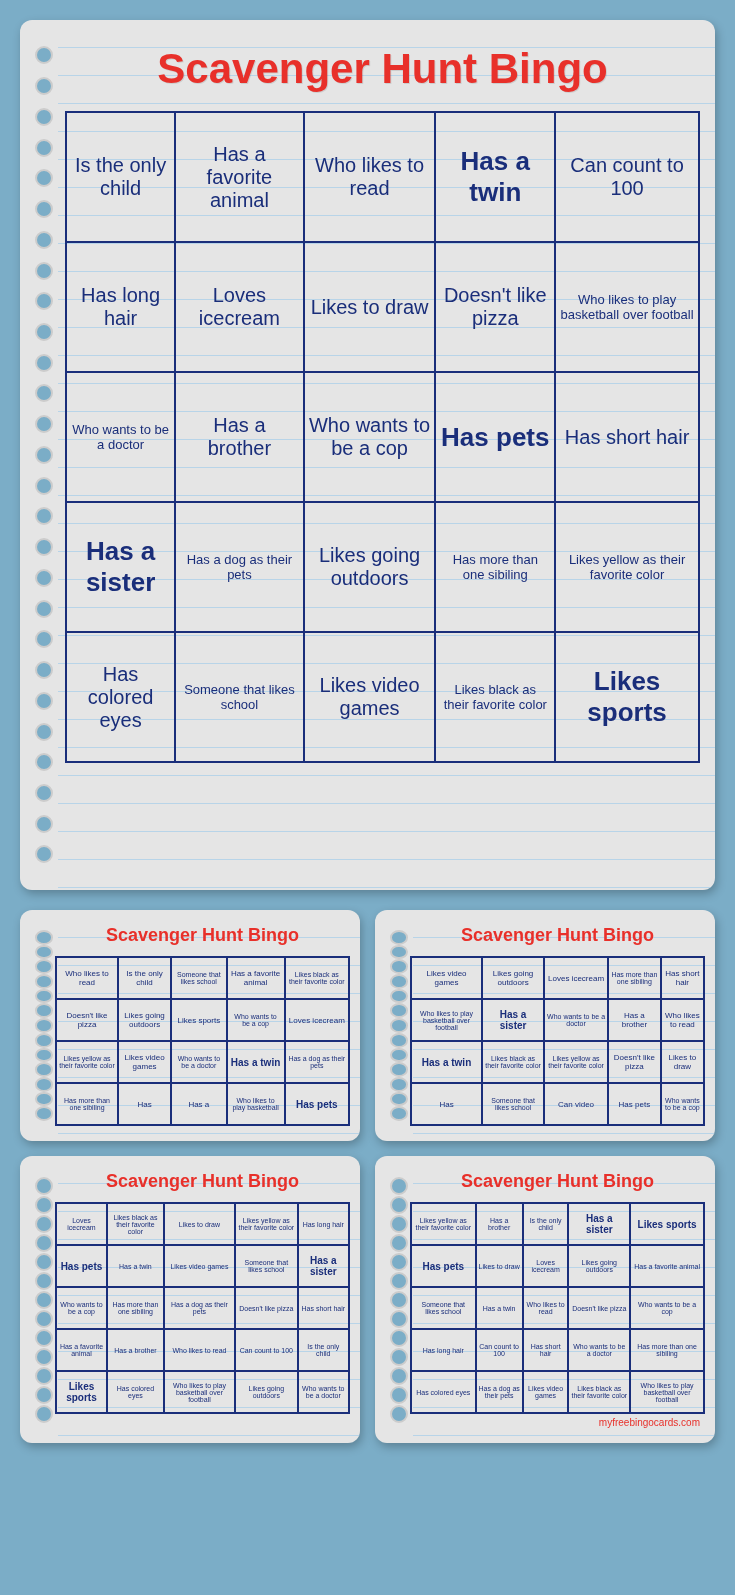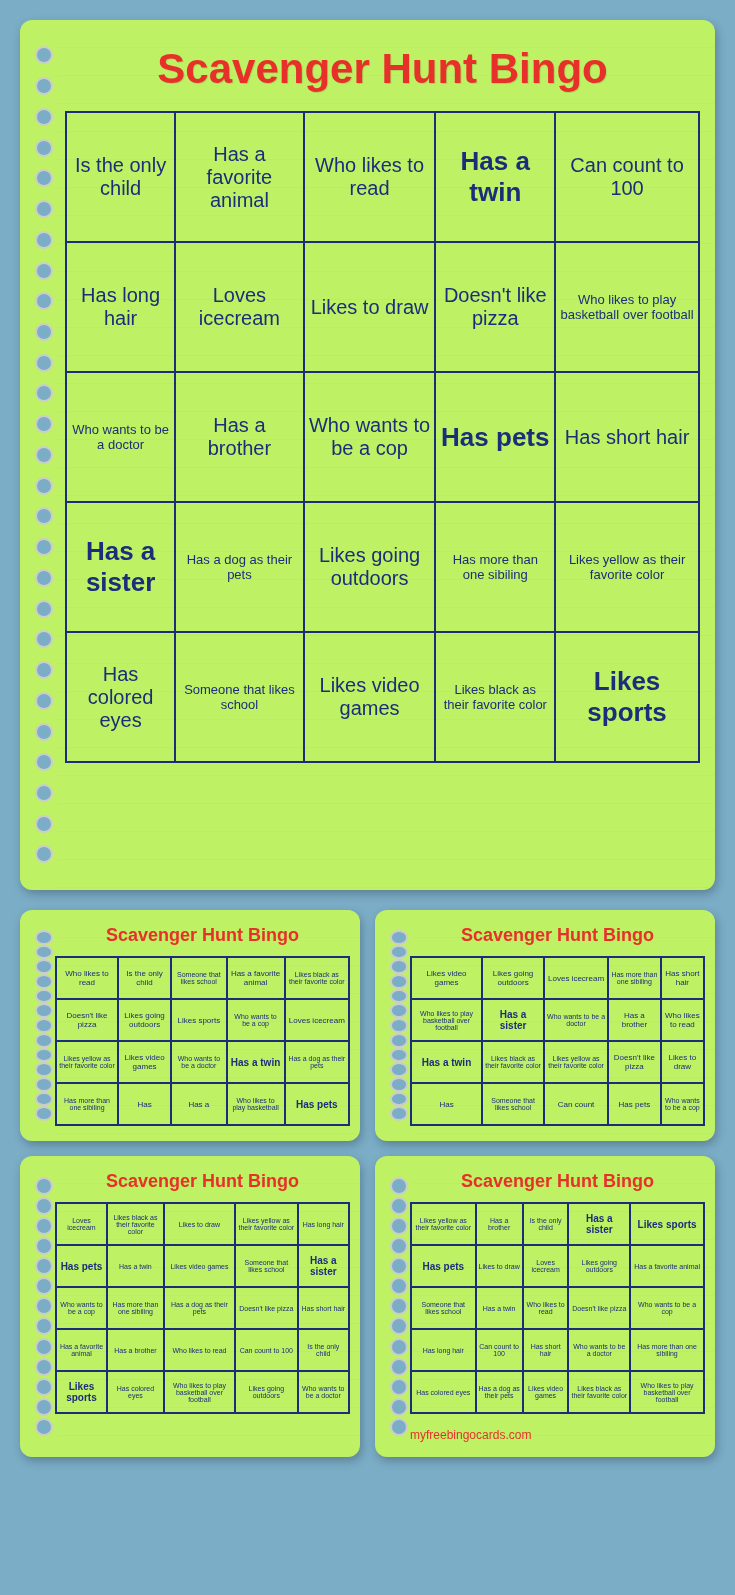--- a/index.html
+++ b/index.html
@@ -6,21 +6,21 @@
     body {
       background-color: #7badc7;
       font-family: 'Arial Rounded MT Bold', Arial, sans-serif;
       width: 735px;
       min-height: 1595px;
       padding: 20px;
     }
 
     
     .card {
-      background: #bef264;
+      background: #e5e5e5;
       border-radius: 12px;
       box-shadow: 2px 4px 10px rgba(0,0,0,0.25);
       position: relative;
       overflow: hidden;
     }
 
     .card::before {
       content: '';
       position: absolute;
       top: 0; left: 38px; right: 0; bottom: 0;
@@ -168,23 +168,24 @@
       font-size: 7px;
       padding: 2px;
     }
 
     .bottom-card .bingo-grid td.large-text {
       font-size: 10px;
       font-weight: bold;
     }
 
     .watermark {
-      font-size: 12px;
+      text-align: right;
+      font-size: 10px;
       color: #e8302a;
-      margin-top: 14px;
+      margin-top: 3px;
       padding-right: 5px;
     }
   </style>
 </head>
 <body>
 
 <div class="card main-card">
   <div class="holes">
     <div class="hole"></div>
     <div class="hole"></div>
@@ -350,21 +351,21 @@
             <tr>
               <td class="large-text">Has a twin</td>
               <td class="small-text">Likes black as their favorite color</td>
               <td class="small-text">Likes yellow as their favorite color</td>
               <td class="medium-text">Doesn't like pizza</td>
               <td class="medium-text">Likes to draw</td>
             </tr>
             <tr>
               <td class="medium-text">Has</td>
               <td class="small-text">Someone that likes school</td>
-              <td class="medium-text">Can count</td>
+              <td class="medium-text">Can video</td>
               <td class="medium-text">Has pets</td>
               <td class="small-text">Who wants to be a cop</td>
             </tr>
           </tbody>
       </table>
     </div>
   </div>
 </div>
 
 <div class="bottom-cards-row">

